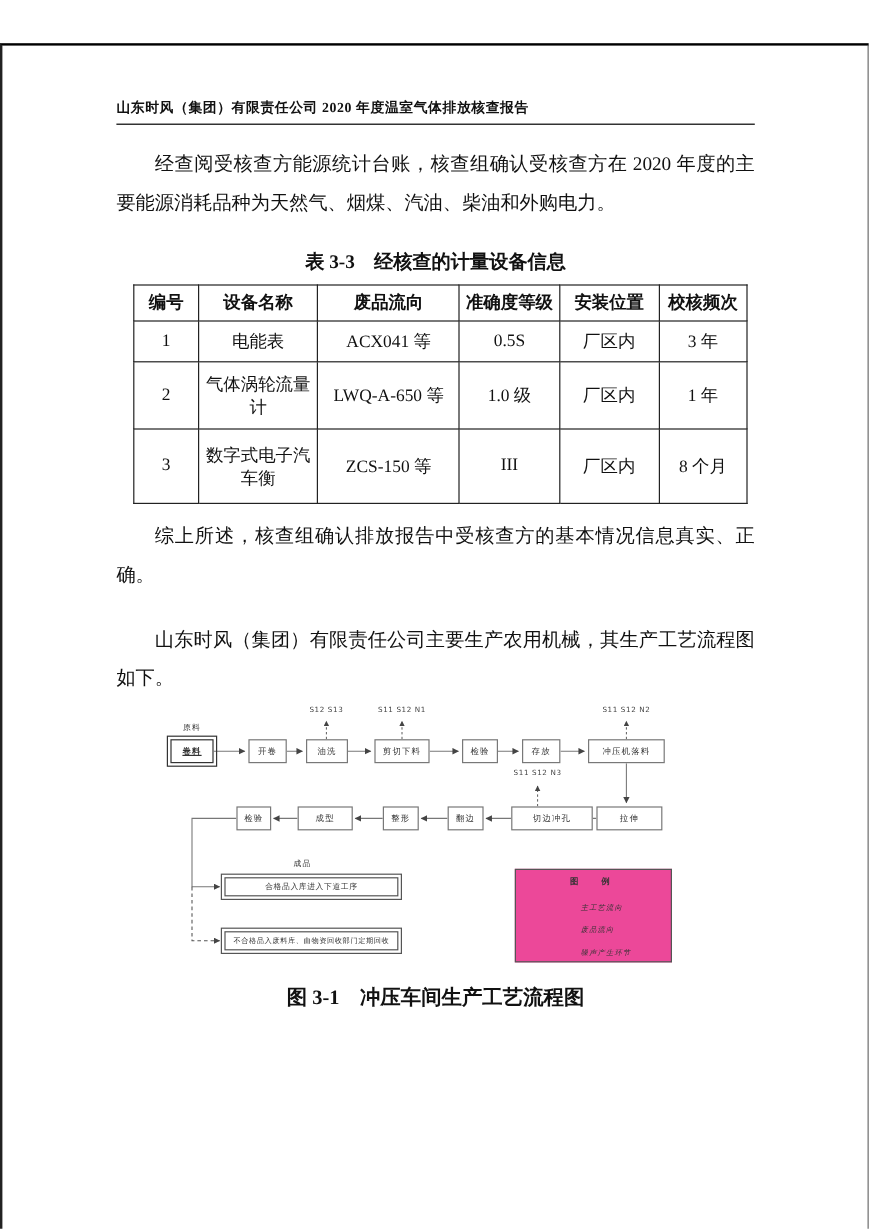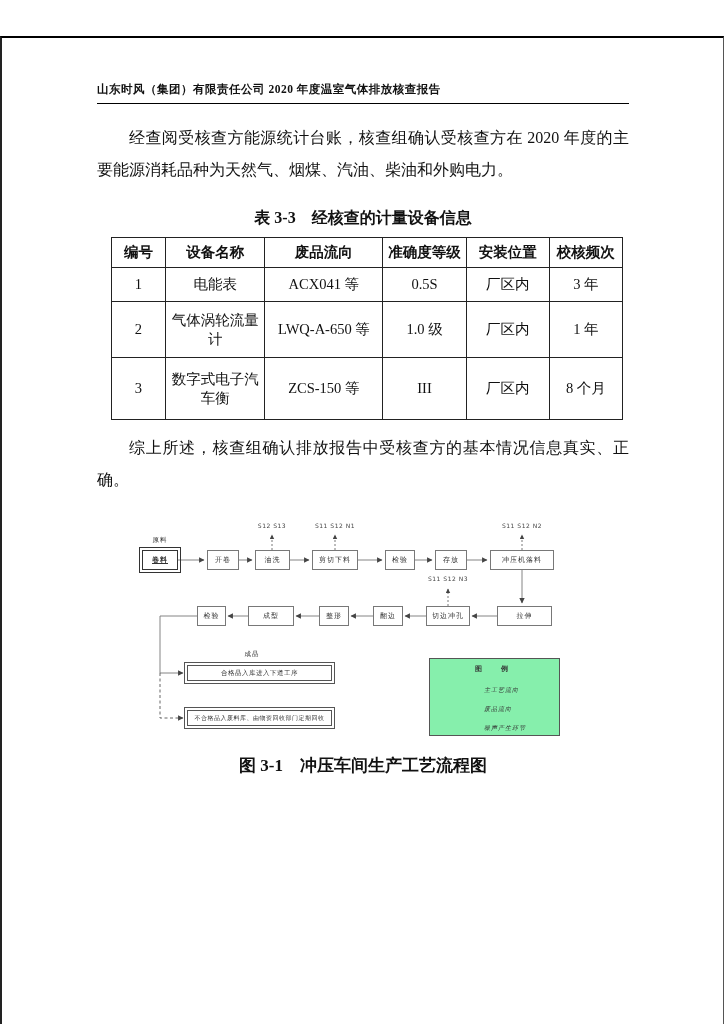--- a/index.html
+++ b/index.html
@@ -30,21 +30,21 @@
     border:1px solid #787878; background:#fff; font-size:7px; color:#333; letter-spacing:1px;
     font-family:"Liberation Serif",serif; white-space:nowrap; }
   .dbox { border:1px solid #555; outline:1px solid #555; outline-offset:2px; letter-spacing:1px; }
   .startbox { border:1.4px solid #333; outline:1.4px solid #333; outline-offset:2px; font-weight:bold; }
   .ann { position:absolute; font-size:6px; color:#444; text-align:center; letter-spacing:.5px;
     font-family:"DejaVu Sans",sans-serif; }
   .flabel { position:absolute; font-size:6.5px; color:#333; text-align:center; letter-spacing:1px; }
   .outbox { position:absolute; height:16px; display:flex; align-items:center; justify-content:center;
     background:#fff; font-size:6.5px; color:#333; letter-spacing:.5px; }
   .legend { position:absolute; left:427px; top:140px; width:131px; height:78px;
-    border:1px solid #555; background:#86efac; }
+    border:1px solid #555; background:#ec4899; }
   .legend-title { text-align:center; font-size:7px; color:#333; letter-spacing:6px; margin-top:5px; font-weight:bold; }
   .legend-item-label { position:absolute; left:482px; font-size:6px; color:#333; letter-spacing:1px; font-style:italic; }
   
   .fig-caption { text-align:center; font-size:17px; font-weight:bold; margin-top:8px; }
   .page-number { text-align:center; font-size:12px; margin-top:16px; }
 </style>
 </head>
 <body>
 
 <div class="page">
@@ -89,20 +89,21 @@
       <td>III</td>
       <td>厂区内</td>
       <td>8 个月</td>
     </tr>
   </tbody>
     </table>
 
   <p class="body-text" style="margin-top:12px;">综上所述，核查组确认排放报告中受核查方的基本情况信息真实、正确。</p>
 
 
+  <p class="body-text" style="margin-bottom:0;">山东时风（集团）有限责任公司主要生产农用机械，其生产工艺流程图如下。</p>
 
   <div class="flowchart">
 
     <svg class="wires" viewBox="0 0 724 228" xmlns="http://www.w3.org/2000/svg">
       <defs>
         <marker id="arr" markerWidth="7" markerHeight="7" refX="5.5" refY="3" orient="auto">
           <path d="M0,0 L6,3 L0,6 Z" fill="#444"></path>
         </marker>
       </defs>
 
@@ -143,21 +144,21 @@
     <div class="flabel" style="left:140px; top:18px; width:36px;">原料</div>
     <div class="fbox startbox" style="left:140px; top:32px; width:36px;text-decoration:underline;">卷料</div>
     <div class="fbox" style="left:205px; top:32px; width:32px;">开卷</div>
     <div class="fbox" style="left:253px; top:32px; width:35px;">油洗</div>
     <div class="fbox" style="left:310px; top:32px; width:46px;">剪切下料</div>
     <div class="fbox" style="left:383px; top:32px; width:30px;">检验</div>
     <div class="fbox" style="left:433px; top:32px; width:32px;">存放</div>
     <div class="fbox" style="left:488px; top:32px; width:64px;">冲压机落料</div>
 
     <div class="fbox" style="left:495px; top:88px; width:55px;">拉伸</div>
-    <div class="fbox" style="left:424px; top:88px; width:44px;">切边冲孔</div>
+    <div class="fbox" style="left:424px; top:88px; width:68px;">切边冲孔</div>
     <div class="fbox" style="left:371px; top:88px; width:30px;">翻边</div>
     <div class="fbox" style="left:317px; top:88px; width:30px;">整形</div>
     <div class="fbox" style="left:246px; top:88px; width:46px;">成型</div>
     <div class="fbox" style="left:195px; top:88px; width:29px;">检验</div>
 
     <div class="flabel" style="left:230px; top:132px; width:40px;">成品</div>
     <div class="outbox dbox" style="left:185px; top:147px; width:145px;">合格品入库进入下道工序</div>
     <div class="outbox dbox" style="left:185px; top:192px; width:145px; font-size:6px;">不合格品入废料库、由物资回收部门定期回收</div>
 
     <div class="legend">

